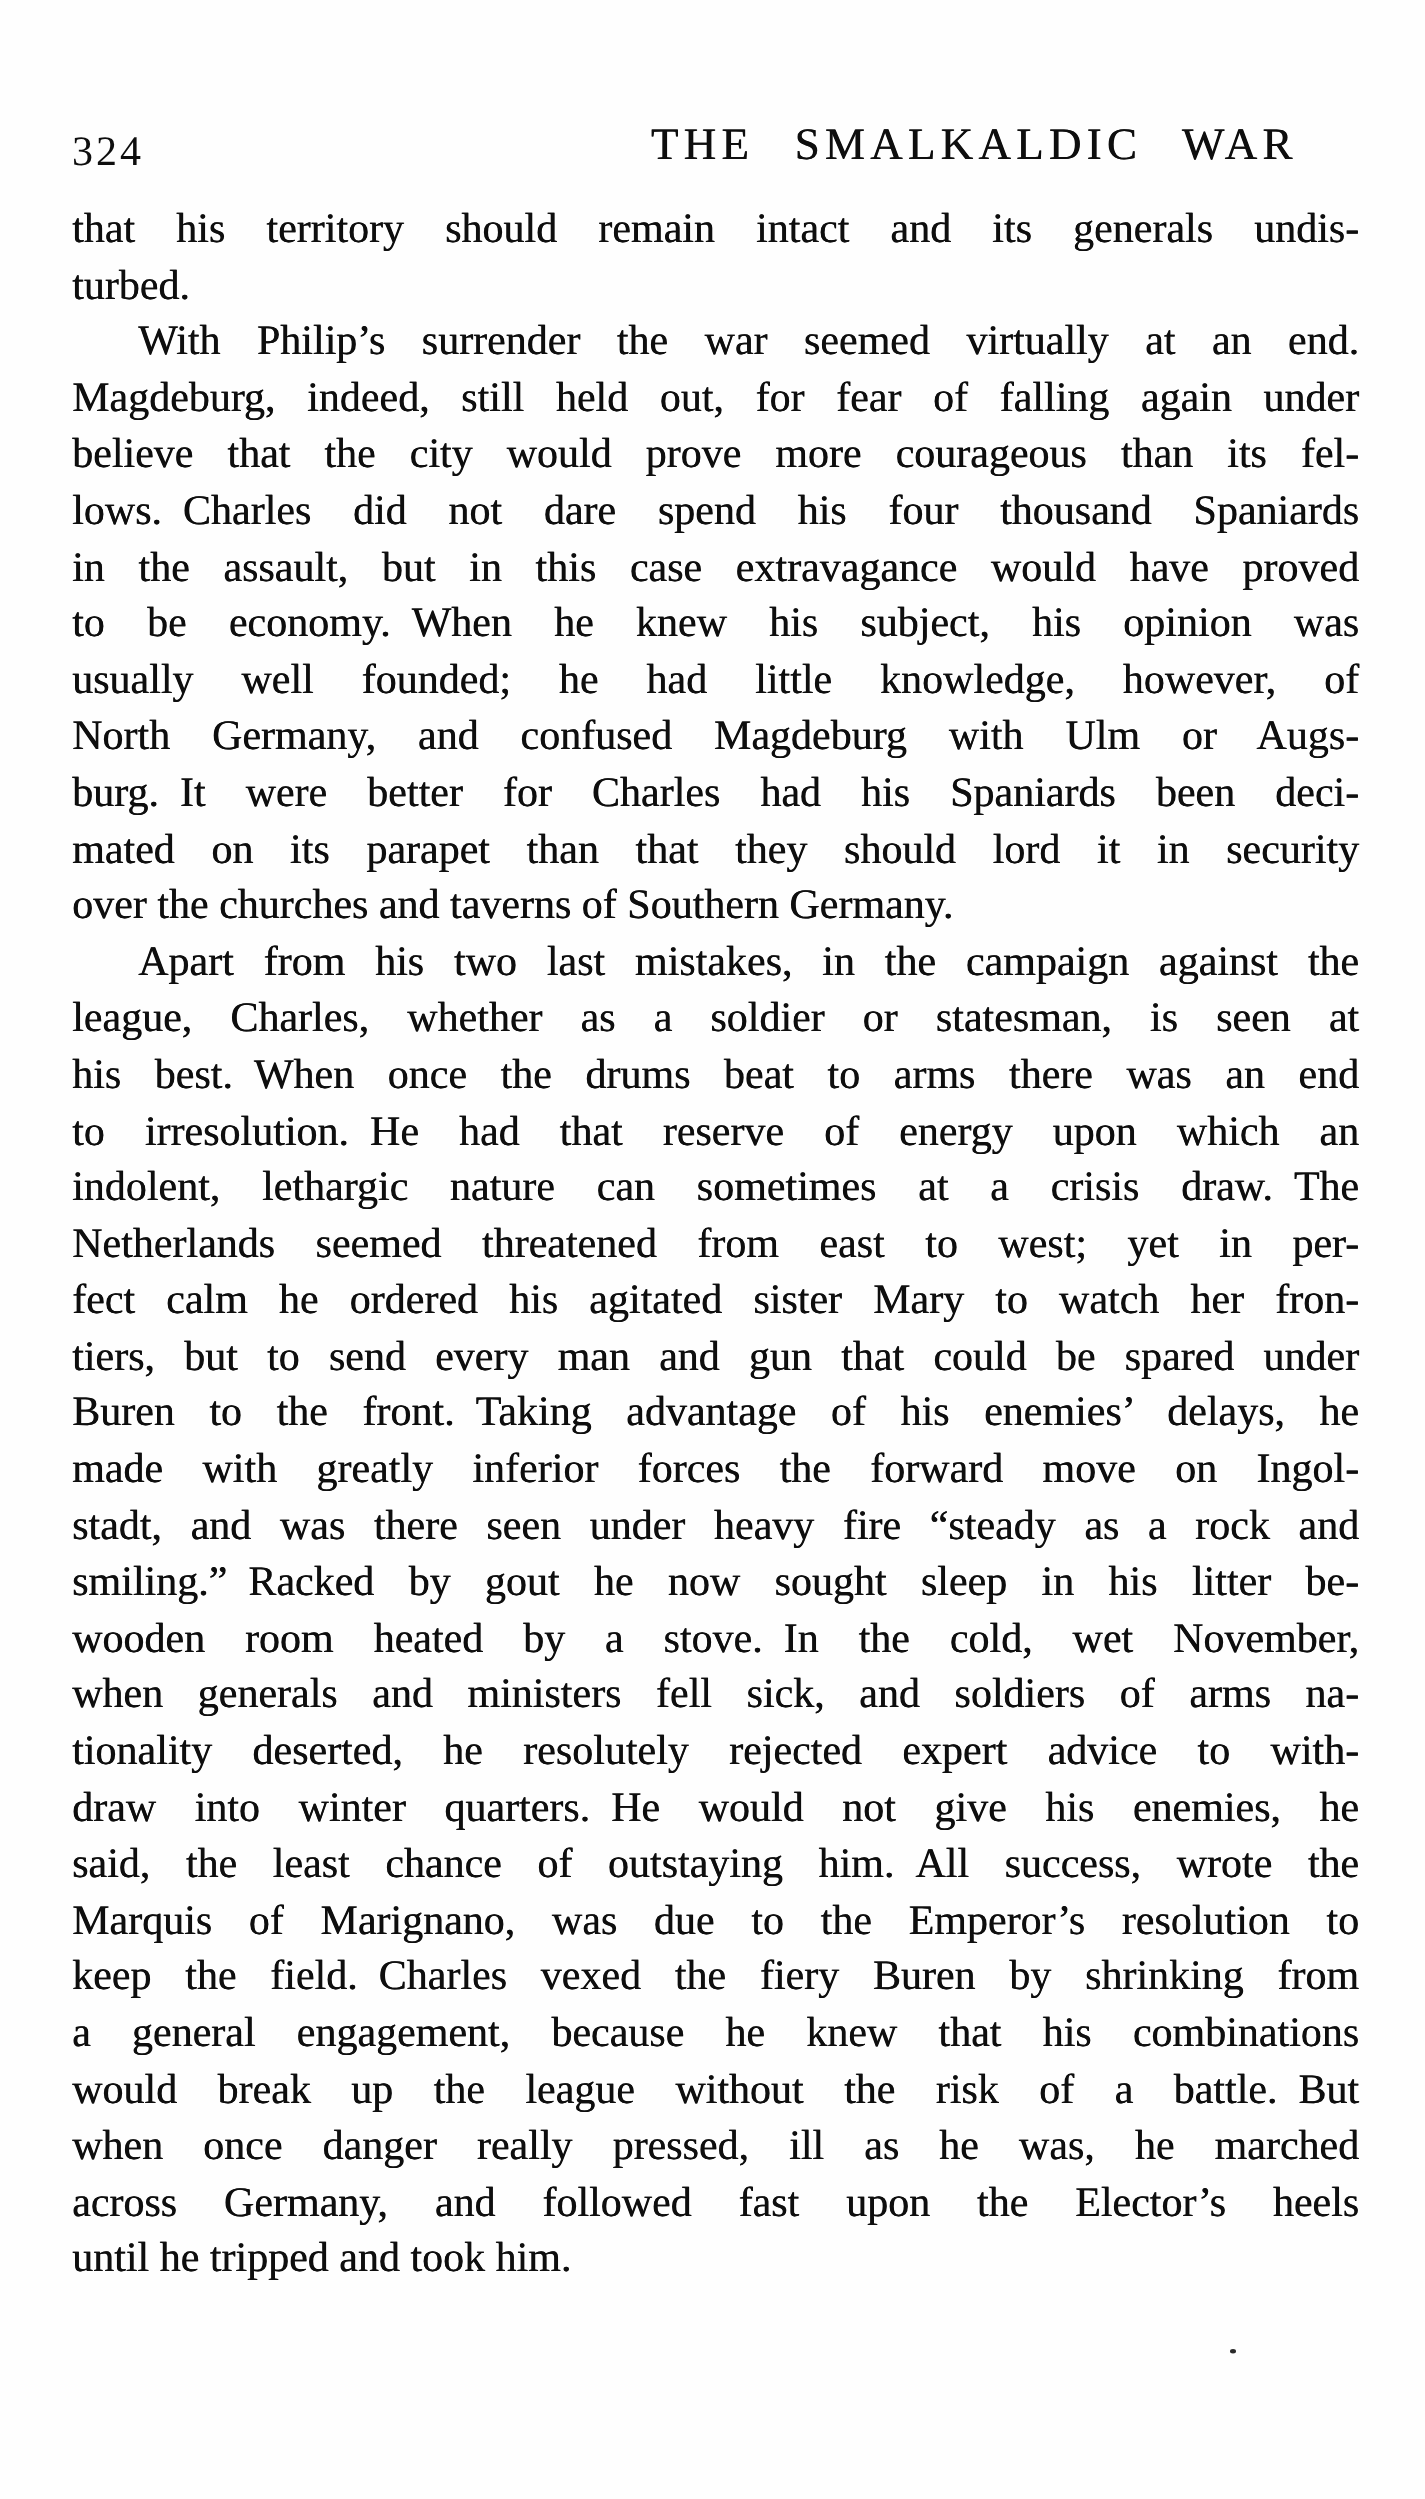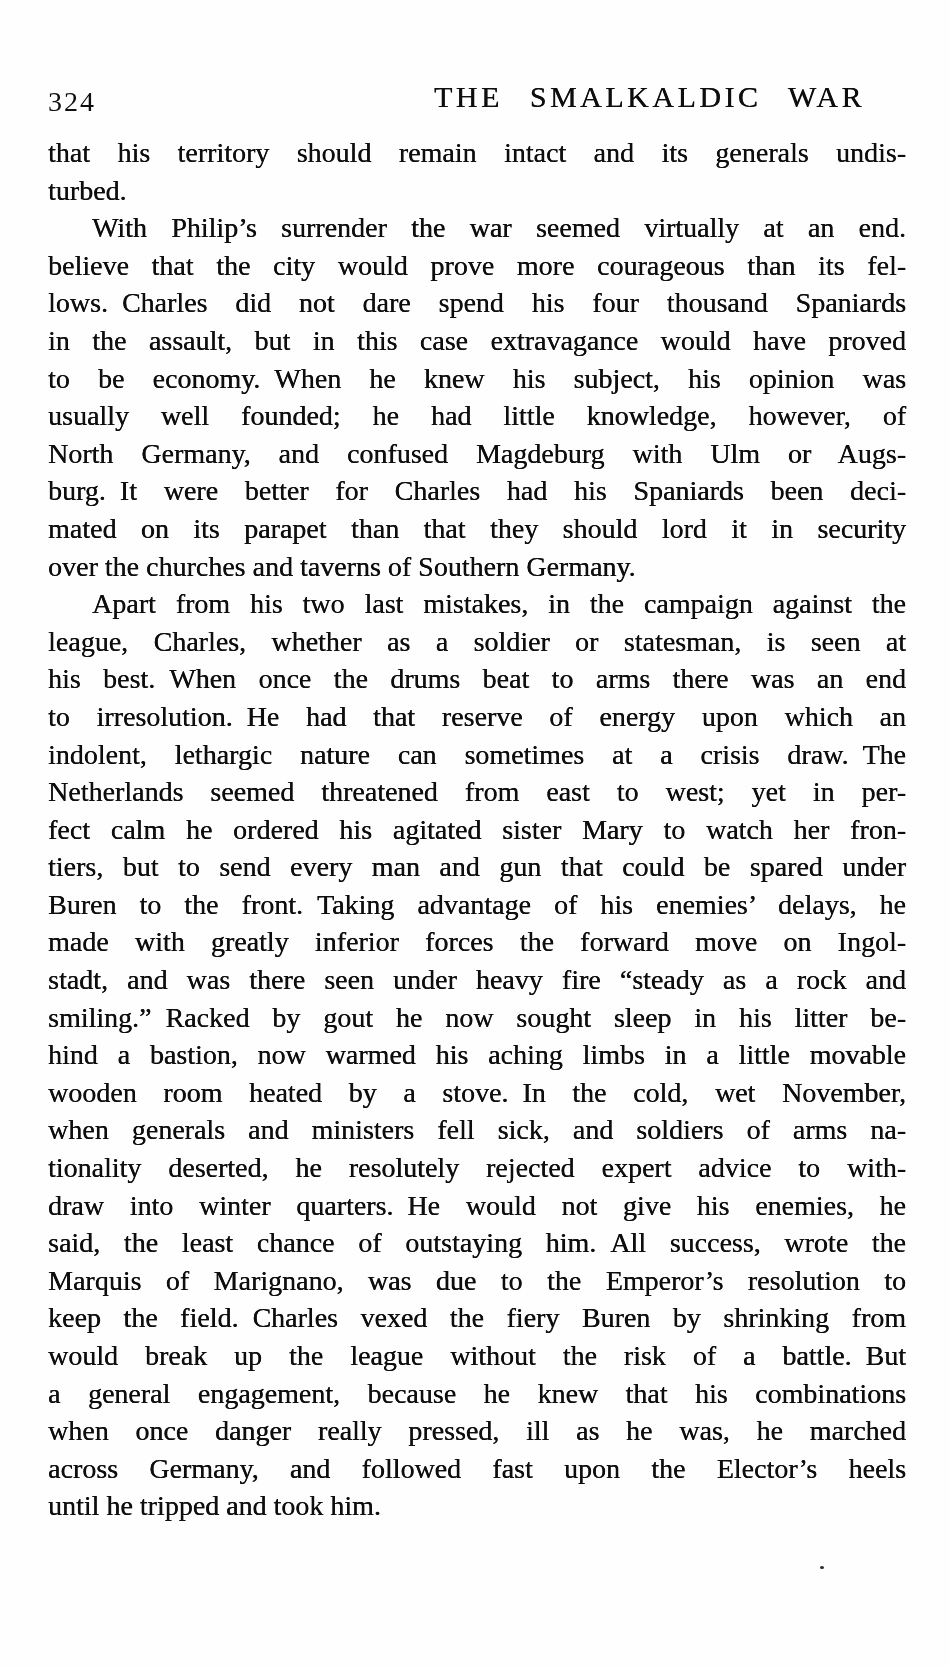--- a/index.html
+++ b/index.html
@@ -84,20 +84,21 @@
     <span class="page-number">324</span>
     <h1 class="running-header">THE SMALKALDIC WAR</h1>
   </div>
   <div class="body-text" id="body-text">
       <div class="paragraph">
         <div class="line">that his territory should remain intact and its generals undis-</div>
         <div class="line last">turbed.</div>
       </div>
       <div class="paragraph">
         <div class="line indent">With Philip’s surrender the war seemed virtually at an end.</div>
+        <div class="line">Magdeburg, indeed, still held out, for fear of falling again under</div>
         <div class="line">believe that the city would prove more courageous than its fel-</div>
         <div class="line">lows. Charles did not dare spend his four thousand Spaniards</div>
         <div class="line">in the assault, but in this case extravagance would have proved</div>
         <div class="line">to be economy. When he knew his subject, his opinion was</div>
         <div class="line">usually well founded; he had little knowledge, however, of</div>
         <div class="line">North Germany, and confused Magdeburg with Ulm or Augs-</div>
         <div class="line">burg. It were better for Charles had his Spaniards been deci-</div>
         <div class="line">mated on its parapet than that they should lord it in security</div>
         <div class="line last">over the churches and taverns of Southern Germany.</div>
       </div>
@@ -107,29 +108,28 @@
         <div class="line">his best. When once the drums beat to arms there was an end</div>
         <div class="line">to irresolution. He had that reserve of energy upon which an</div>
         <div class="line">indolent, lethargic nature can sometimes at a crisis draw. The</div>
         <div class="line">Netherlands seemed threatened from east to west; yet in per-</div>
         <div class="line">fect calm he ordered his agitated sister Mary to watch her fron-</div>
         <div class="line">tiers, but to send every man and gun that could be spared under</div>
         <div class="line">Buren to the front. Taking advantage of his enemies’ delays, he</div>
         <div class="line">made with greatly inferior forces the forward move on Ingol-</div>
         <div class="line">stadt, and was there seen under heavy fire “steady as a rock and</div>
         <div class="line">smiling.” Racked by gout he now sought sleep in his litter be-</div>
-        <div class="line">hind a bastion, now warmed his aching limbs in a little movable</div>
         <div class="line">wooden room heated by a stove. In the cold, wet November,</div>
         <div class="line">when generals and ministers fell sick, and soldiers of arms na-</div>
         <div class="line">tionality deserted, he resolutely rejected expert advice to with-</div>
         <div class="line">draw into winter quarters. He would not give his enemies, he</div>
         <div class="line">said, the least chance of outstaying him. All success, wrote the</div>
         <div class="line">Marquis of Marignano, was due to the Emperor’s resolution to</div>
         <div class="line">keep the field. Charles vexed the fiery Buren by shrinking from</div>
+        <div class="line">a general engagement, because he knew that his combinations</div>
         <div class="line">would break up the league without the risk of a battle. But</div>
-        <div class="line">a general engagement, because he knew that his combinations</div>
         <div class="line">when once danger really pressed, ill as he was, he marched</div>
         <div class="line">across Germany, and followed fast upon the Elector’s heels</div>
         <div class="line last">until he tripped and took him.</div>
       </div>
     </div>
   <div class="scan-speck"></div>
 </div>
 
 </body></html>

